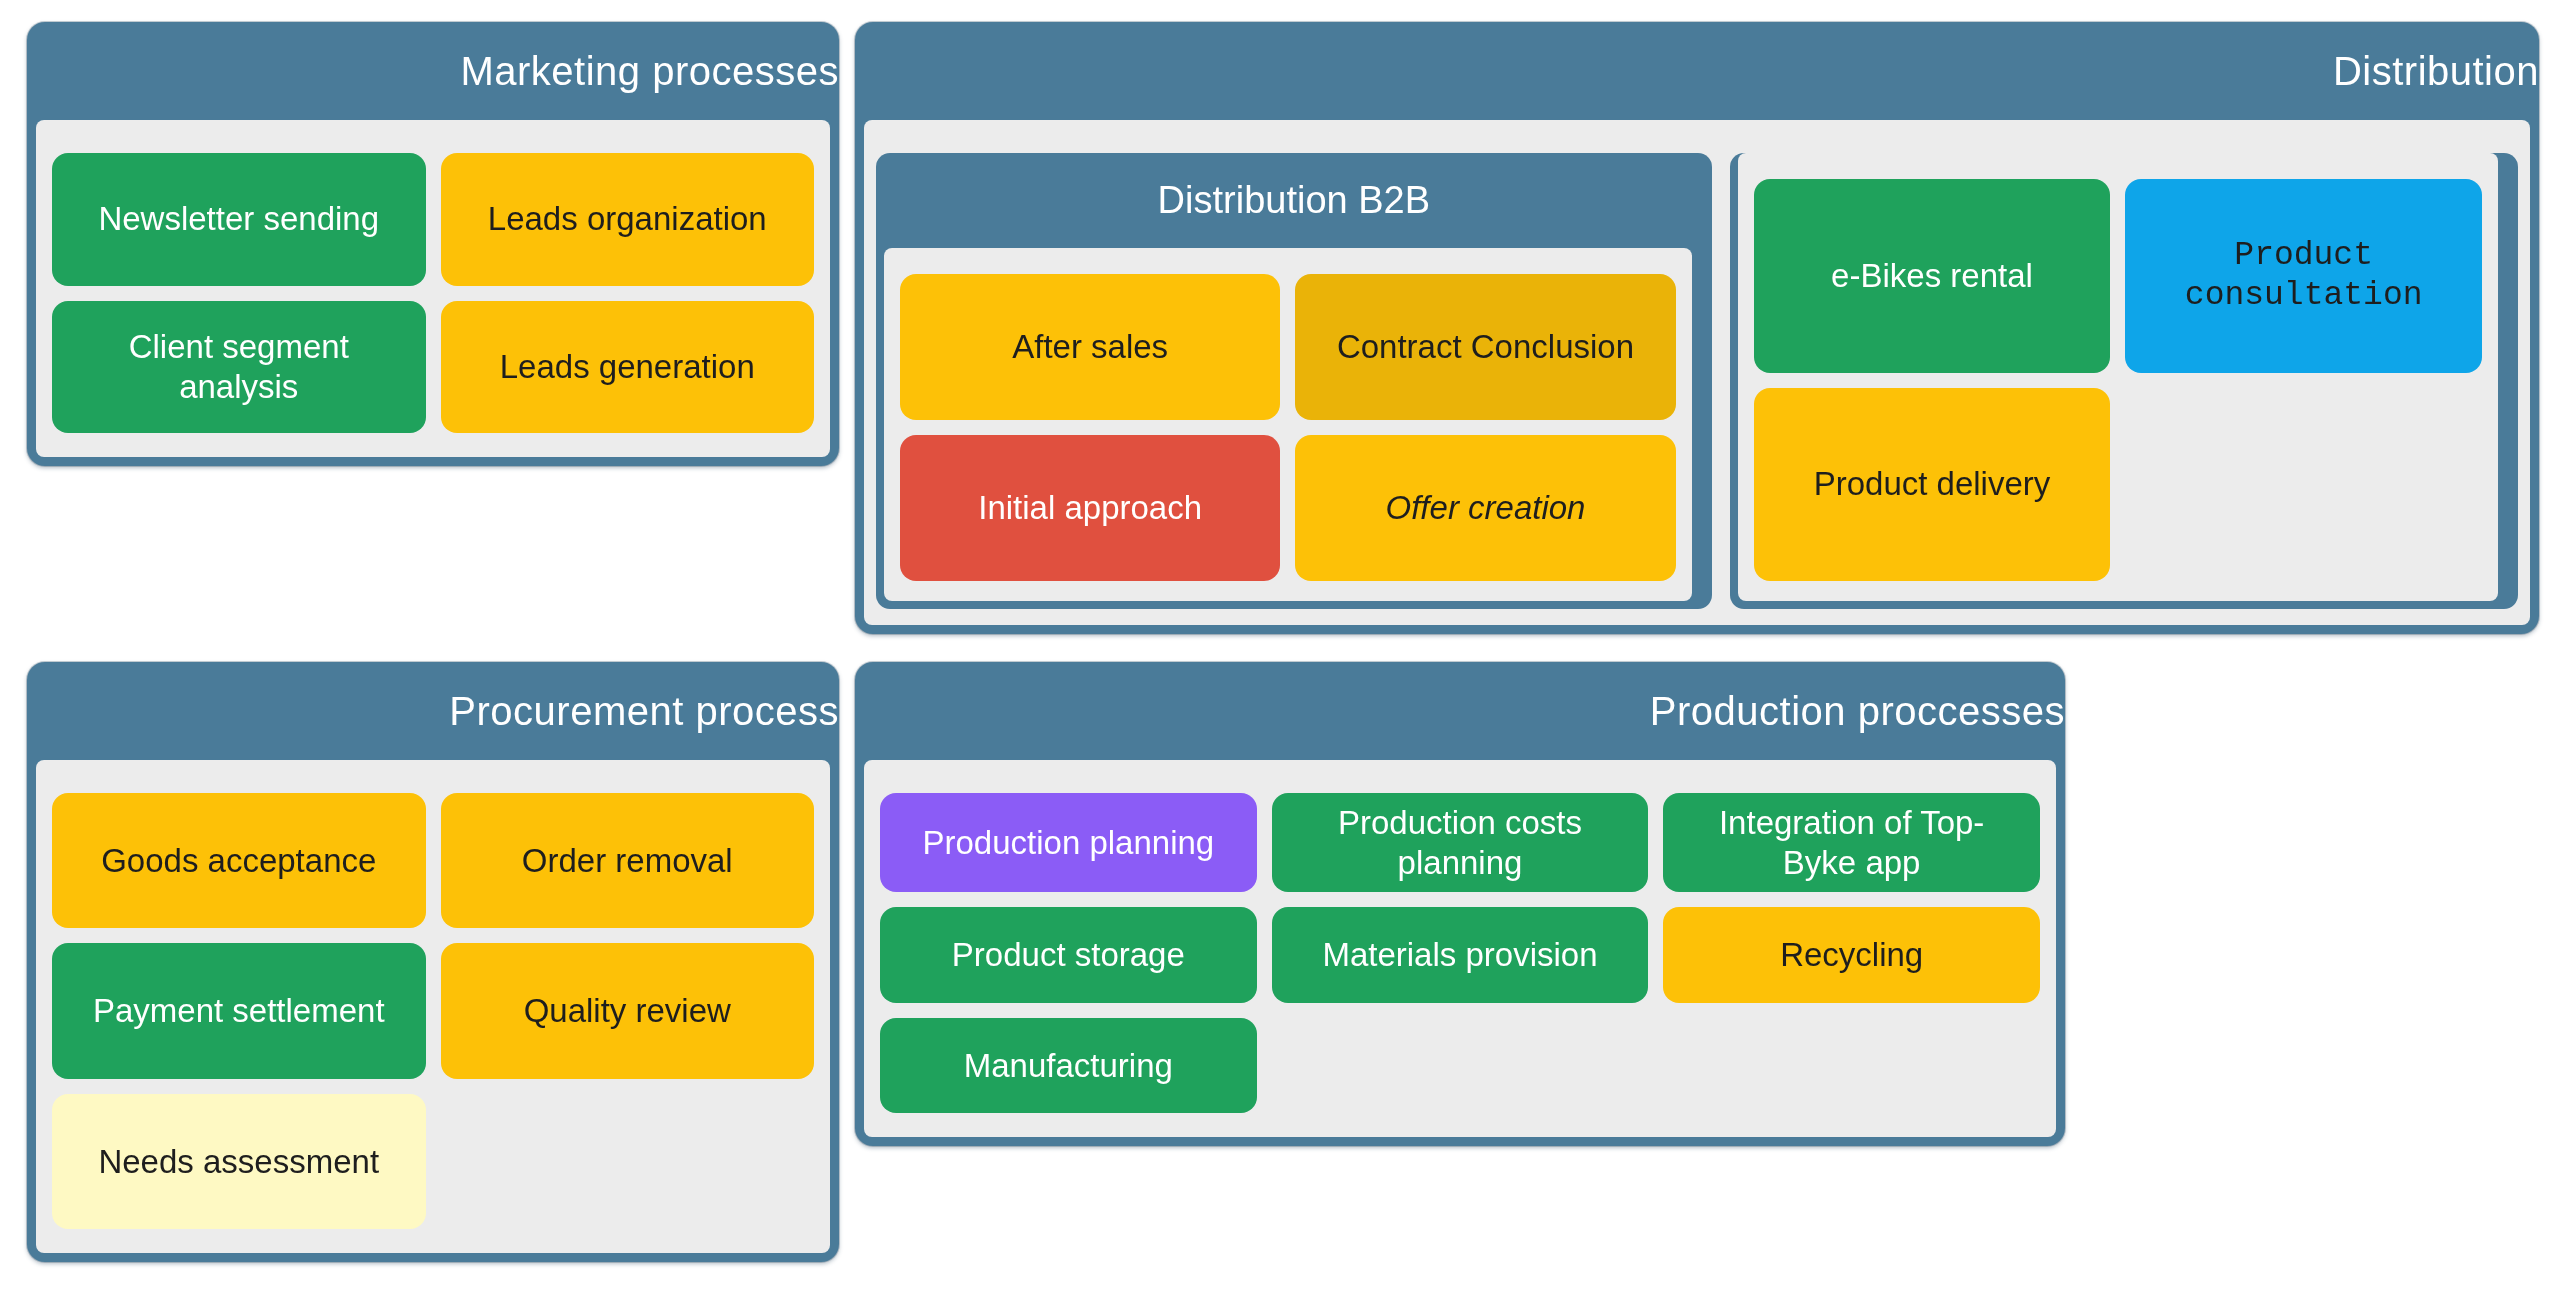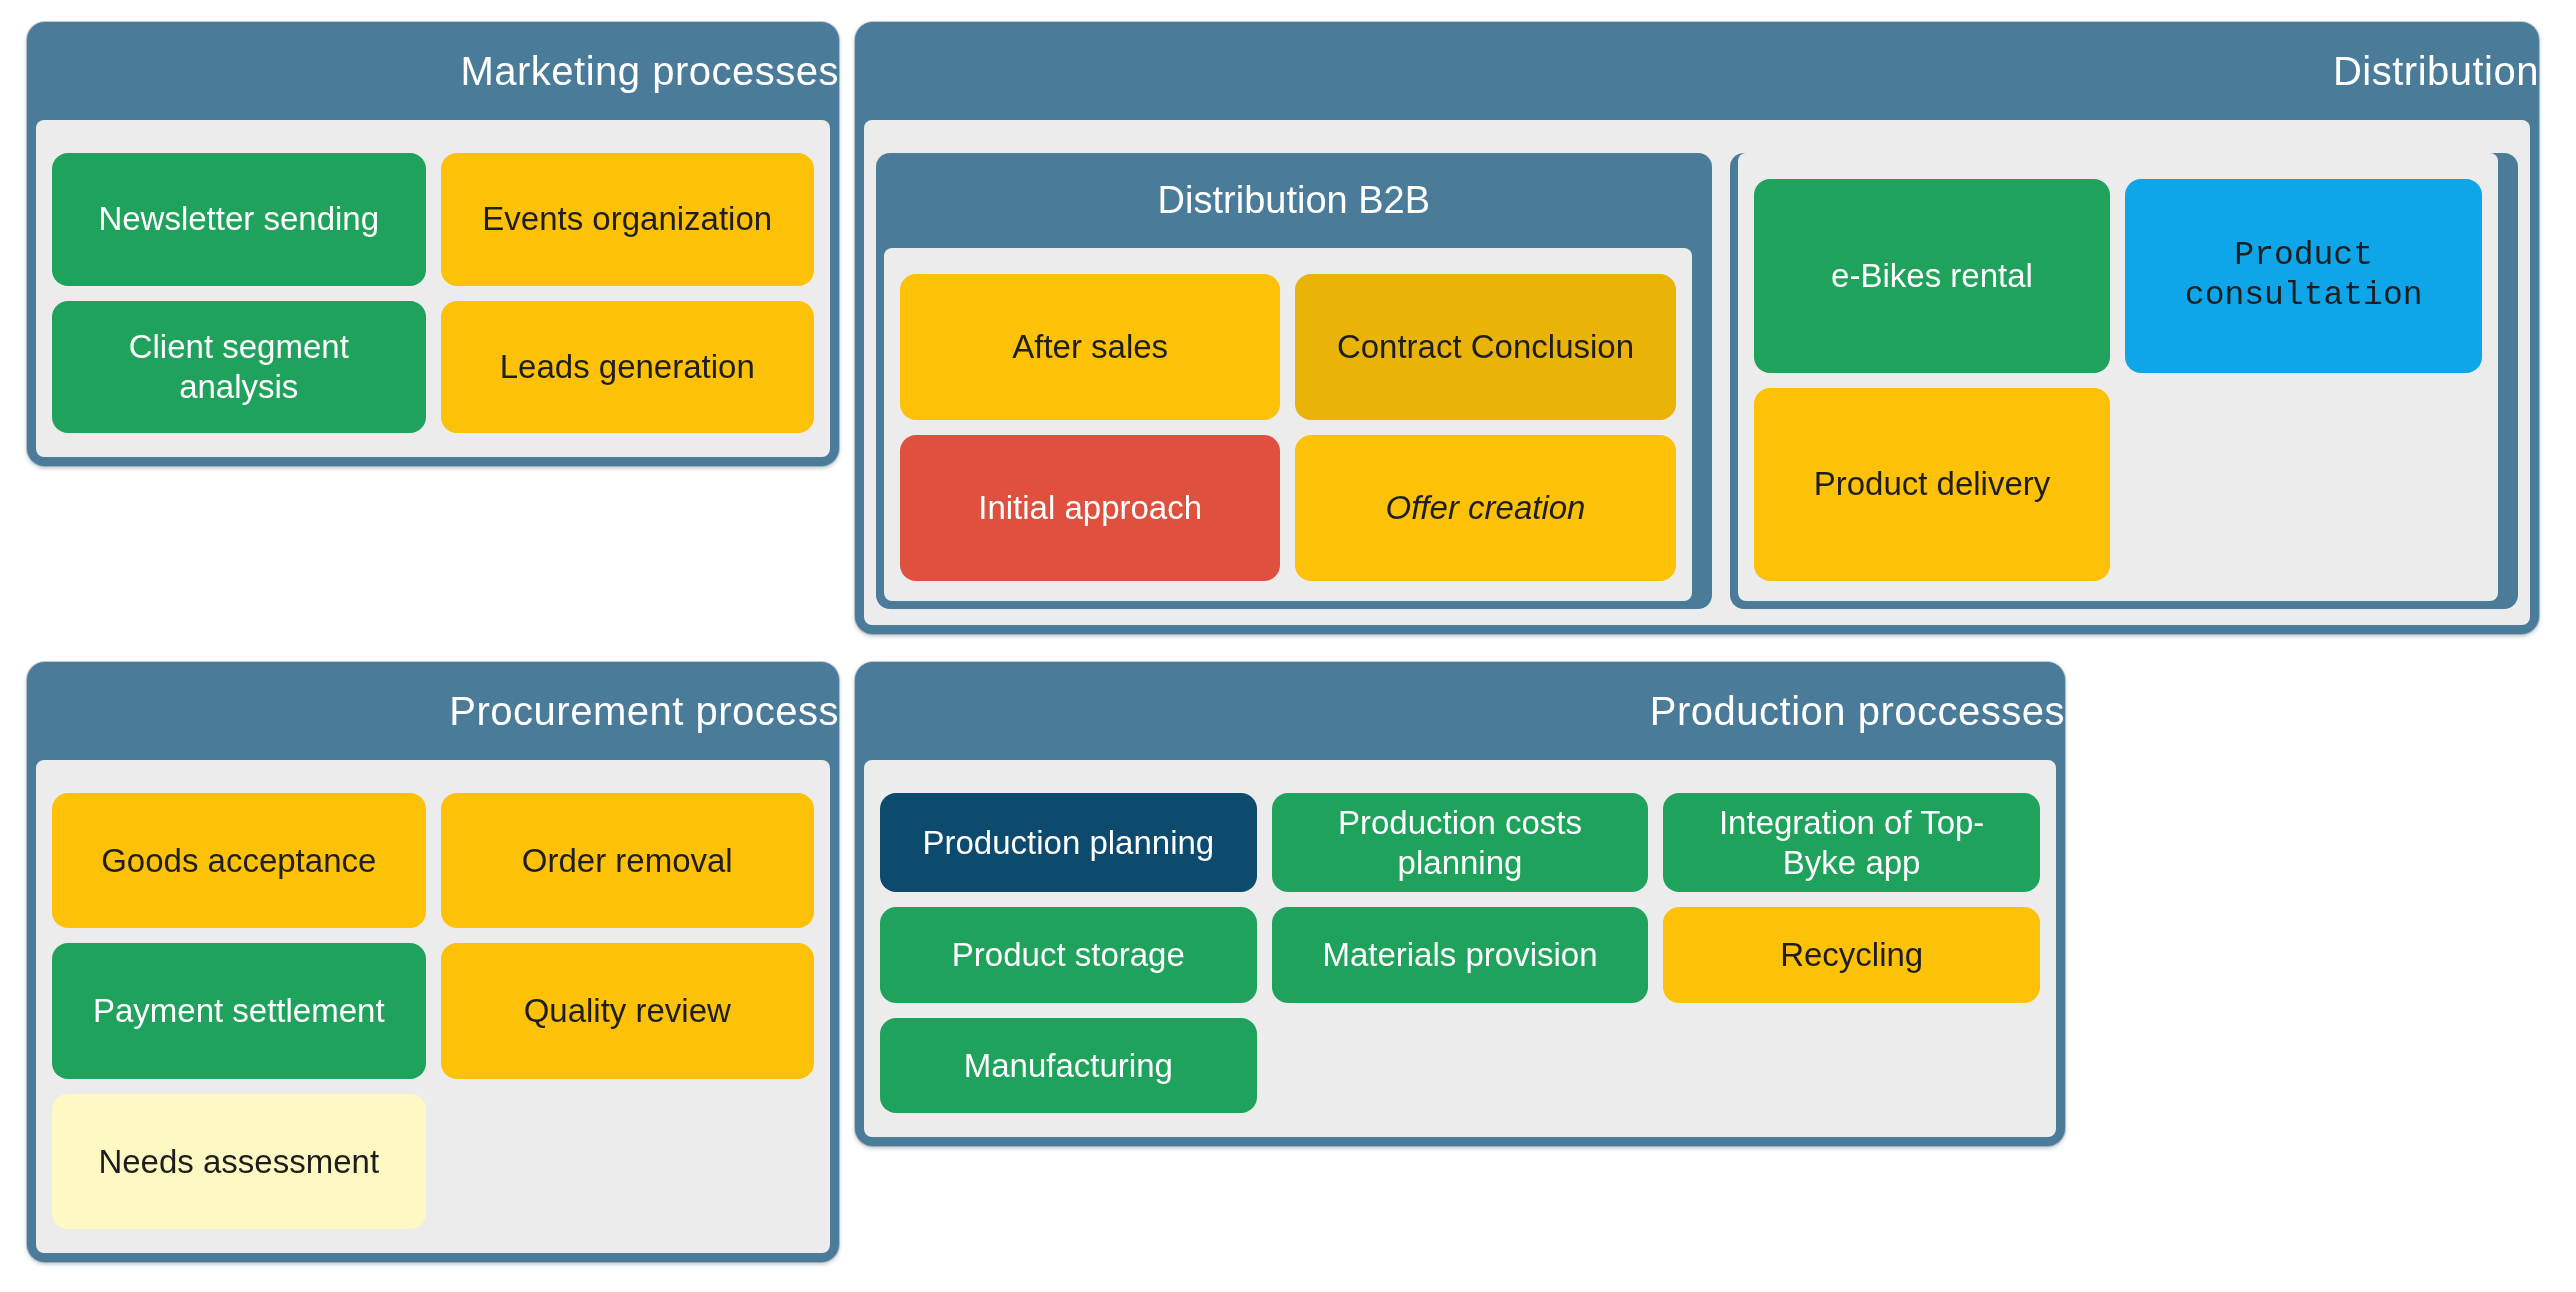--- a/index.html
+++ b/index.html
@@ -114,21 +114,21 @@
 
   <section class="panel marketing">
     <header class="panel-header">
       <span>Marketing processes</span>
     </header>
     <div class="panel-body tile-grid cols-2">
       <div class="tile" style="background: rgb(31, 162, 92); color: rgb(255, 255, 255);">
         <span>Newsletter sending</span>
       </div>
       <div class="tile" style="background: rgb(253, 193, 7); color: rgb(30, 30, 30);">
-        <span>Events organization</span>
+        <span>Leads organization</span>
       </div>
       <div class="tile" style="background: rgb(31, 162, 92); color: rgb(255, 255, 255);">
         <span>Client segment analysis</span>
       </div>
       <div class="tile" style="background: rgb(253, 193, 7); color: rgb(30, 30, 30);">
         <span>Leads generation</span>
       </div>
     </div>
   </section>
 
@@ -198,21 +198,21 @@
         <span>Needs assessment</span>
       </div>
     </div>
   </section>
 
   <section class="panel production">
     <header class="panel-header">
       <span>Production proccesses</span>
     </header>
     <div class="panel-body tile-grid cols-3">
-      <div class="tile" style="background: #0c4a6e; color: rgb(255, 255, 255); text-align: center;">
+      <div class="tile" style="background: #8b5cf6; color: rgb(255, 255, 255); text-align: center;">
         <span>Production planning</span>
       </div>
       <div class="tile" style="background: rgb(31, 162, 92); color: rgb(255, 255, 255);">
         <span>Production costs planning</span>
       </div>
       <div class="tile" style="background: rgb(31, 162, 92); color: rgb(255, 255, 255);">
         <span>Integration of Top-Byke app</span>
       </div>
       <div class="tile" style="background: rgb(31, 162, 92); color: rgb(255, 255, 255);">
         <span>Product storage</span>

